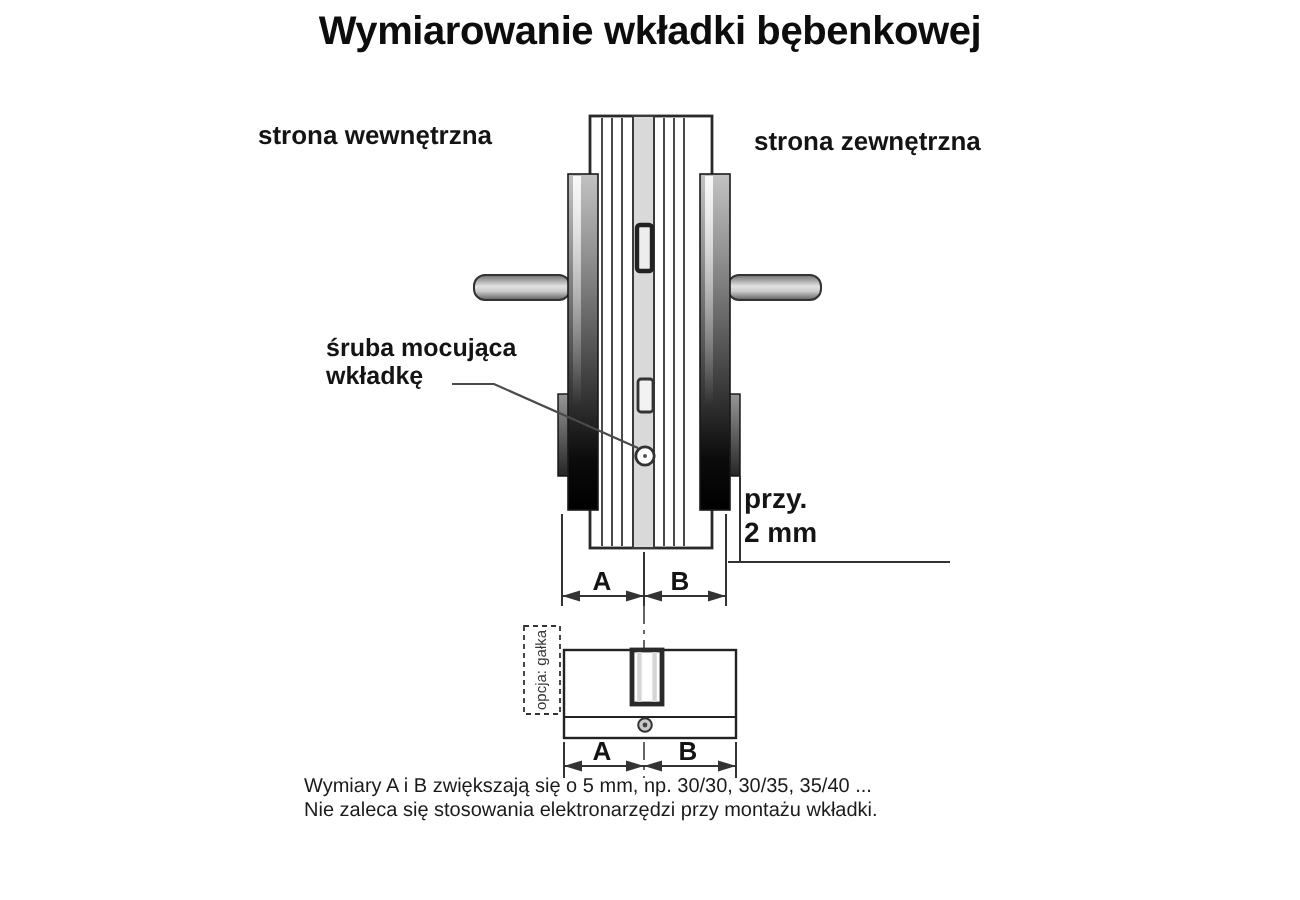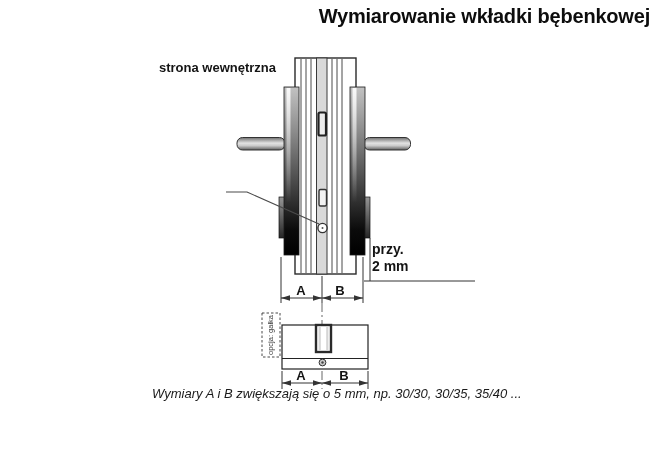--- a/index.html
+++ b/index.html
@@ -2,51 +2,52 @@
 <html><head>
 <meta charset="utf-8">
 <style>
   html,body{margin:0;padding:0;background:#fff;}
   .canvas{
     position:relative;width:650px;height:450px;background:#ffffff;overflow:hidden;
     font-family:"Liberation Sans",sans-serif;color:#111;
   }
   .abs{position:absolute;}
   .title{
-    left:0;top:5px;width:650px;text-align:right;
+    left:0;top:5px;width:650px;text-align:center;
     font-size:20px;font-weight:700;letter-spacing:-0.2px;color:#0d0d0d;
   }
   .side-label{font-size:13px;font-weight:700;color:#141414;white-space:nowrap;}
   .screw-label{
     left:163px;top:167px;width:110px;
     font-size:12.5px;font-weight:700;line-height:14px;color:#141414;
   }
   .max-label{
     left:372px;top:241px;
     font-size:14px;font-weight:700;line-height:16.5px;color:#141414;white-space:nowrap;
   }
   .dim-label{font-size:13px;font-weight:700;color:#141414;width:20px;text-align:center;}
   .knob-label{
     left:262px;top:313px;width:18px;height:44px;
     writing-mode:vertical-rl;transform:rotate(180deg);
     font-size:7.5px;color:#3a3a3a;text-align:center;line-height:18px;white-space:nowrap;
   }
   .notes{left:152px;top:388px;width:470px;}
   .notes-heading{font-size:10.5px;font-weight:700;margin-bottom:3px;color:#101010;}
-  .notes-line{font-size:13px;line-height:12.4px;color:#1a1a1a;font-style:italic;}
+  .notes-line{font-size:10px;line-height:12.4px;color:#1a1a1a;}
   svg{display:block;}
 </style>
 </head>
 <body>
 
 <div class="canvas">
 
   <div class="abs title">Wymiarowanie wkładki bębenkowej</div>
 
-  <div class="abs side-label" style="left:159px;top:60px;text-align:right;">strona wewnętrzna</div>
+  <div class="abs side-label" style="left:129px;top:60px;text-align:right;">strona wewnętrzna</div>
+  <div class="abs side-label" style="left:377px;top:63px;">strona zewnętrzna</div>
 
   <svg class="abs" style="left:0;top:0;" width="650" height="450" viewBox="0 0 650 450">
     <defs>
       <linearGradient id="plateGrad" x1="0" y1="0" x2="0" y2="1">
         <stop offset="0" stop-color="#c2c2c2"></stop>
         <stop offset="0.25" stop-color="#8f8f8f"></stop>
         <stop offset="0.55" stop-color="#4d4d4d"></stop>
         <stop offset="0.85" stop-color="#0b0b0b"></stop>
         <stop offset="1" stop-color="#000000"></stop>
       </linearGradient>
@@ -143,30 +144,35 @@
       <line x1="282" y1="383" x2="368" y2="383"></line>
       <g fill="#333" stroke="none">
         <polygon points="282,383 291,380.2 291,385.8"></polygon>
         <polygon points="322,383 313,380.2 313,385.8"></polygon>
         <polygon points="322,383 331,380.2 331,385.8"></polygon>
         <polygon points="368,383 359,380.2 359,385.8"></polygon>
       </g>
     </g>
   </svg>
 
+  <div class="abs screw-label">
+    <div>śruba mocująca</div>
+    <div>wkładkę</div>
+  </div>
 
   <div class="abs max-label">
     <div>przy.</div>
     <div>2 mm</div>
   </div>
 
   <div class="abs dim-label" style="left:291px;top:283px;">A</div>
   <div class="abs dim-label" style="left:330px;top:283px;">B</div>
   <div class="abs dim-label" style="left:291px;top:368px;">A</div>
   <div class="abs dim-label" style="left:334px;top:368px;">B</div>
 
   <div class="abs knob-label">opcja: gałka</div>
 
   <div class="abs notes">
     <div class="notes-line">Wymiary A i B zwiększają się o 5 mm, np. 30/30, 30/35, 35/40 ...</div>
+    <div class="notes-line">Nie zaleca się stosowania elektronarzędzi przy montażu wkładki.</div>
   </div>
 
 </div>
 
 </body></html>

